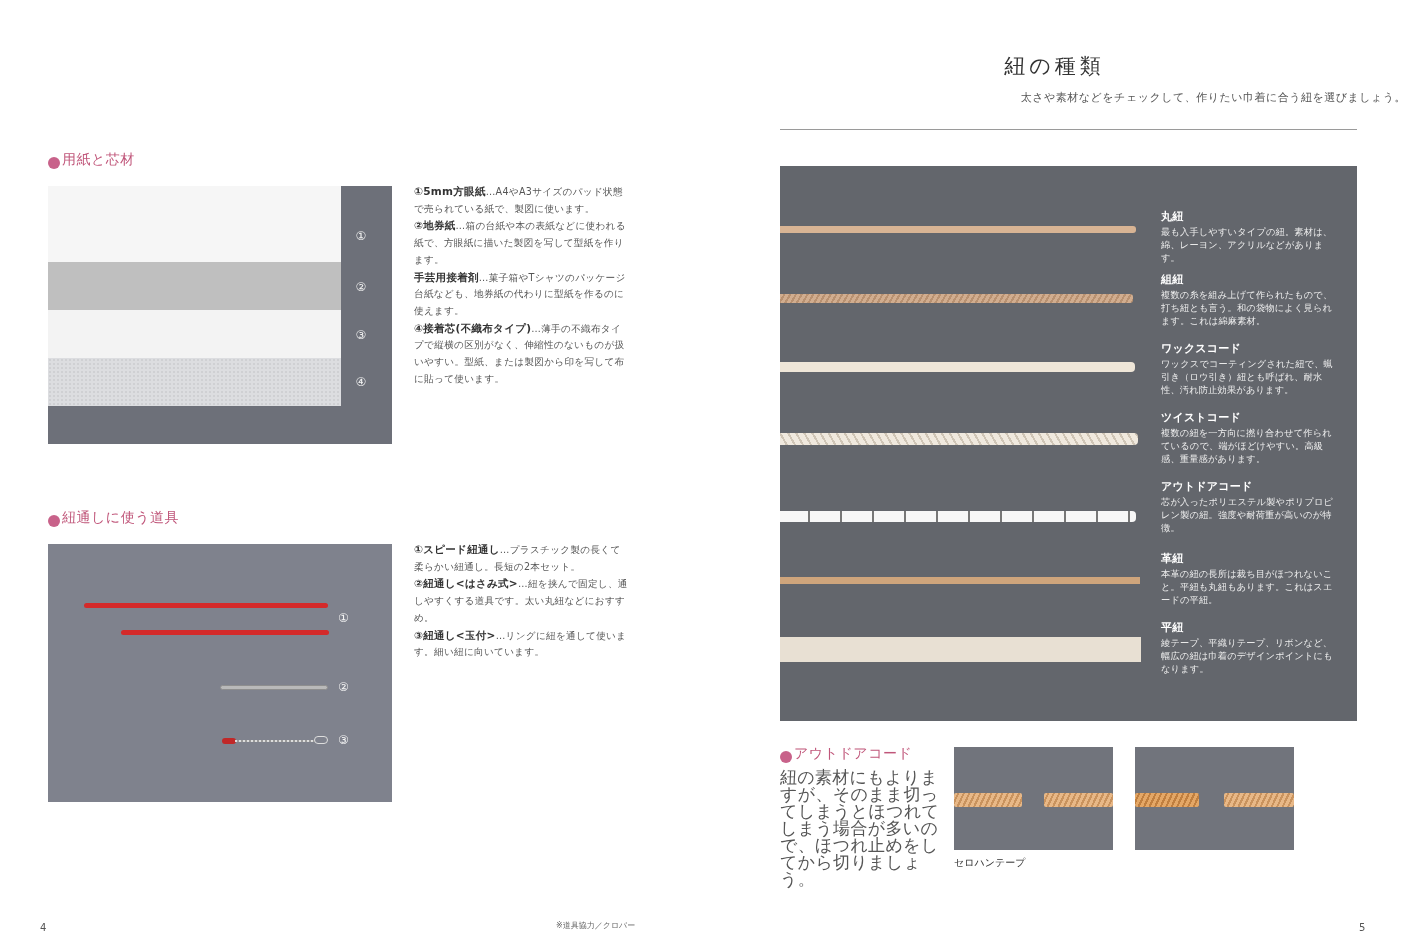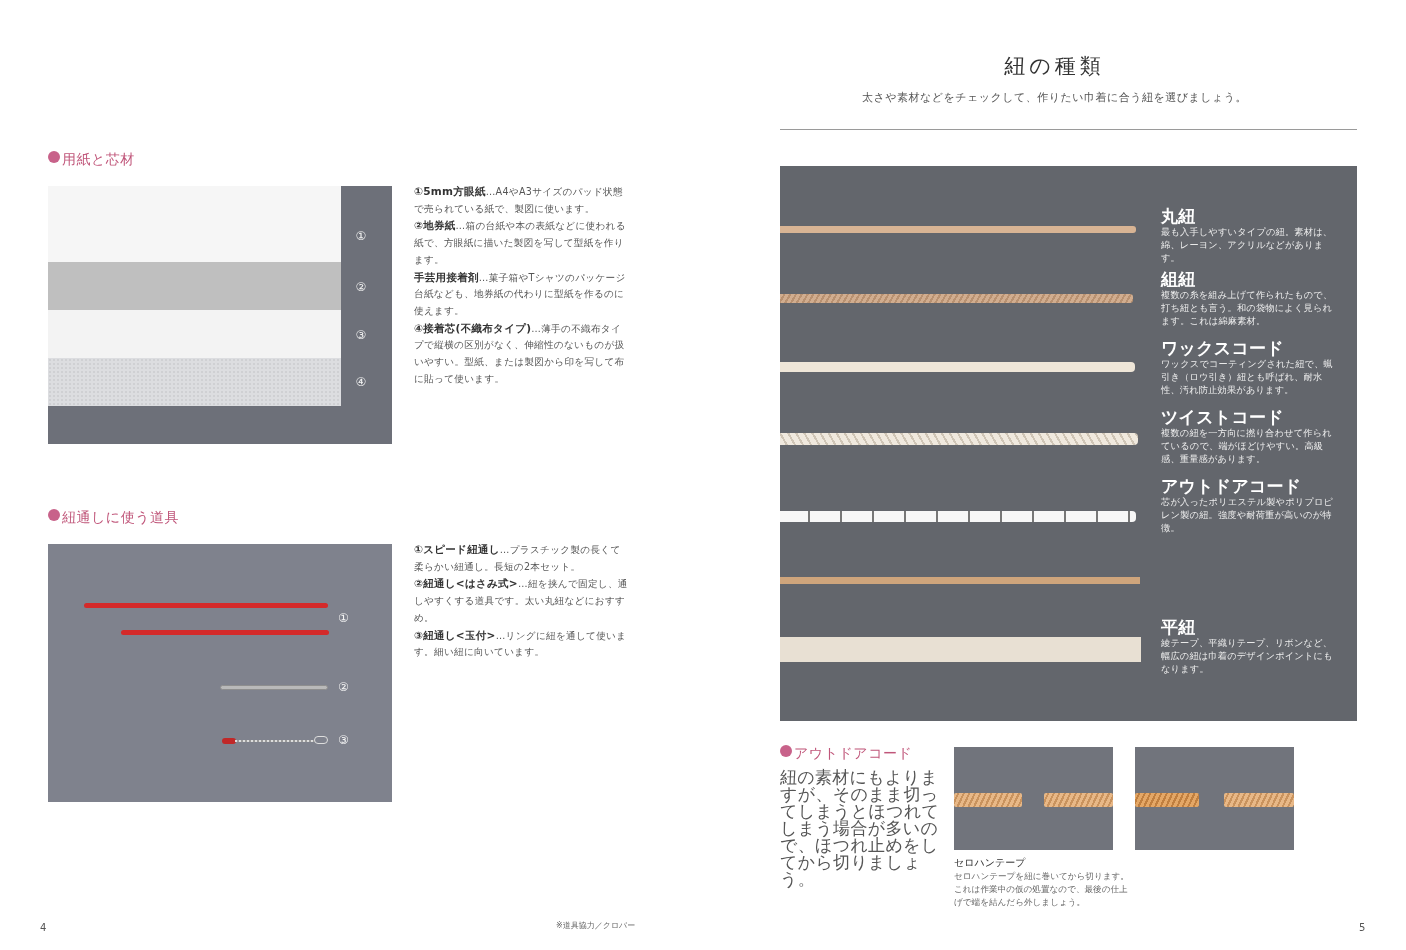--- a/index.html
+++ b/index.html
@@ -5,21 +5,21 @@
   * { box-sizing: border-box; margin: 0; padding: 0; }
   html, body { width: 1406px; height: 950px; background: #ffffff; overflow: hidden; }
   body { position: relative; font-family: "DejaVu Sans", "Liberation Sans", sans-serif; color: #4a4a4a; }
 
   .page { position: absolute; top: 8px; height: 937px; }
   .page-left { left: 0; width: 703px; }
   .page-right { left: 703px; width: 703px; }
 
   .section-heading {
     position: absolute; font-size: 14px; color: #c0567a; letter-spacing: 0.5px;
-    display: flex; align-items: flex-start;
+    display: flex; align-items: flex-end;
   }
   .section-heading .dot {
     display: inline-block; width: 12px; height: 12px; border-radius: 50%;
     background: #c8628a; margin-right: 2px;
   }
 
   .desc-block { position: absolute; font-size: 9.6px; line-height: 16.7px; color: #555; letter-spacing: 0.3px; }
   .desc-block .item-title { font-weight: bold; color: #333; font-size: 10.5px; }
 
   
@@ -27,35 +27,35 @@
   .paper-strip { position: absolute; left: 0; width: 293px; }
   .paper-label { position: absolute; left: 305px; width: 16px; height: 16px; color: #f2f2f2; font-size: 12px; text-align: center; }
 
   
   .photo-tools { position: absolute; left: 48px; top: 536px; width: 344px; height: 258px; background: #7f828d; overflow: hidden; }
   .tool { position: absolute; }
   .tool-label { position: absolute; color: #f5f5f5; font-size: 12px; }
 
   
   .title { position: absolute; left: 0; width: 703px; top: 44px; text-align: center; font-size: 21px; letter-spacing: 4px; color: #333; font-family: "DejaVu Sans", sans-serif; }
-  .subtitle { position: absolute; left: 0; width: 703px; top: 82px; text-align: center; font-size: 11px; color: #555; letter-spacing: 0.5px; }
+  .subtitle { position: absolute; left: 0; width: 703px; top: 82px; text-align: right; font-size: 11px; color: #555; letter-spacing: 0.5px; }
   .rule { position: absolute; left: 77px; top: 121px; width: 577px; height: 1px; background: #9a9a9a; }
 
   .photo-cords { position: absolute; left: 77px; top: 158px; width: 577px; height: 555px; background: #63666c; overflow: hidden; }
   .cord { position: absolute; left: 0; }
   .cord-text { position: absolute; left: 381px; width: 180px; color: #efefef; font-size: 9.2px; line-height: 13px; letter-spacing: 0.2px; }
-  .cord-text .cname { font-weight: bold; font-size: 17px; color: #ffffff; margin-bottom: 2px; display: block; }
+  .cord-text .cname { font-weight: bold; font-size: 11px; color: #ffffff; margin-bottom: 2px; display: block; }
 
   .fray-heading { left: 77px; top: 737px; }
   .fray-desc { position: absolute; left: 77px; top: 761px; width: 160px; font-size: 17px; line-height: 17px; color: #555; letter-spacing: 0.3px; }
   .fray-photo { position: absolute; top: 739px; width: 159px; height: 103px; background: #71747c; overflow: hidden; }
   .fray-cord { position: absolute; top: 46px; height: 14px; border-radius: 2px;
     background: repeating-linear-gradient(115deg, #e8b887 0 3px, #c9935e 3px 5px); }
   .fray-caption { position: absolute; top: 848px; width: 175px; }
-  .fray-caption .cap-title { font-size: 10px; color: #333; display: block; margin-bottom: 0; }
+  .fray-caption .cap-title { font-size: 10px; color: #333; display: block; margin-bottom: 14px; }
   .fray-caption .cap-body { font-size: 8.6px; line-height: 13px; color: #666; display: block; }
 
   .page-num { position: absolute; top: 914px; font-size: 10px; color: #555; }
   .credit { position: absolute; left: 548px; top: 912px; font-size: 8px; color: #666; margin-left: 8px; }
 </style>
 </head>
 <body>
 
 <div class="page page-left">
 
@@ -136,20 +136,24 @@
       <span>ワックスでコーティングされた紐で、蝋引き（ロウ引き）紐とも呼ばれ、耐水性、汚れ防止効果があります。</span>
     </div>
     <div class="cord-text" style="top:245px;">
       <span class="cname">ツイストコード</span>
       <span>複数の紐を一方向に撚り合わせて作られているので、端がほどけやすい。高級感、重量感があります。</span>
     </div>
     <div class="cord-text" style="top:314px;">
       <span class="cname">アウトドアコード</span>
       <span>芯が入ったポリエステル製やポリプロピレン製の紐。強度や耐荷重が高いのが特徴。</span>
     </div>
+    <div class="cord-text" style="top:386px;">
+      <span class="cname">革紐</span>
+      <span>本革の紐の長所は裁ち目がほつれないこと。平紐も丸紐もあります。これはスエードの平紐。</span>
+    </div>
     <div class="cord-text" style="top:455px;">
       <span class="cname">平紐</span>
       <span>綾テープ、平織りテープ、リボンなど、幅広の紐は巾着のデザインポイントにもなります。</span>
     </div>
   </div>
 
   <div class="section-heading fray-heading">
     <span class="dot"></span>
     <span>アウトドアコード</span>
   </div>
@@ -159,17 +163,16 @@
     <div class="fray-cord" style="left:0; width:68px;"></div>
     <div class="fray-cord" style="left:90px; width:69px;"></div>
   </div>
   <div class="fray-photo" style="left:432px;">
     <div class="fray-cord" style="left:0; width:64px; background:repeating-linear-gradient(115deg,#e4a766 0 3px,#c07f3f 3px 5px);"></div>
     <div class="fray-cord" style="left:89px; width:70px;"></div>
   </div>
 
   <div class="fray-caption" style="left:251px;">
     <span class="cap-title">セロハンテープ</span>
-    <span class="cap-body">セロハンテープを紐に巻いてから切ります。これは作業中の仮の処置なので、最後の仕上げで端を結んだら外しましょう。</span>
   </div>
 
   <span class="page-num" style="left:656px;">5</span>
 </div>
 
 </body></html>

